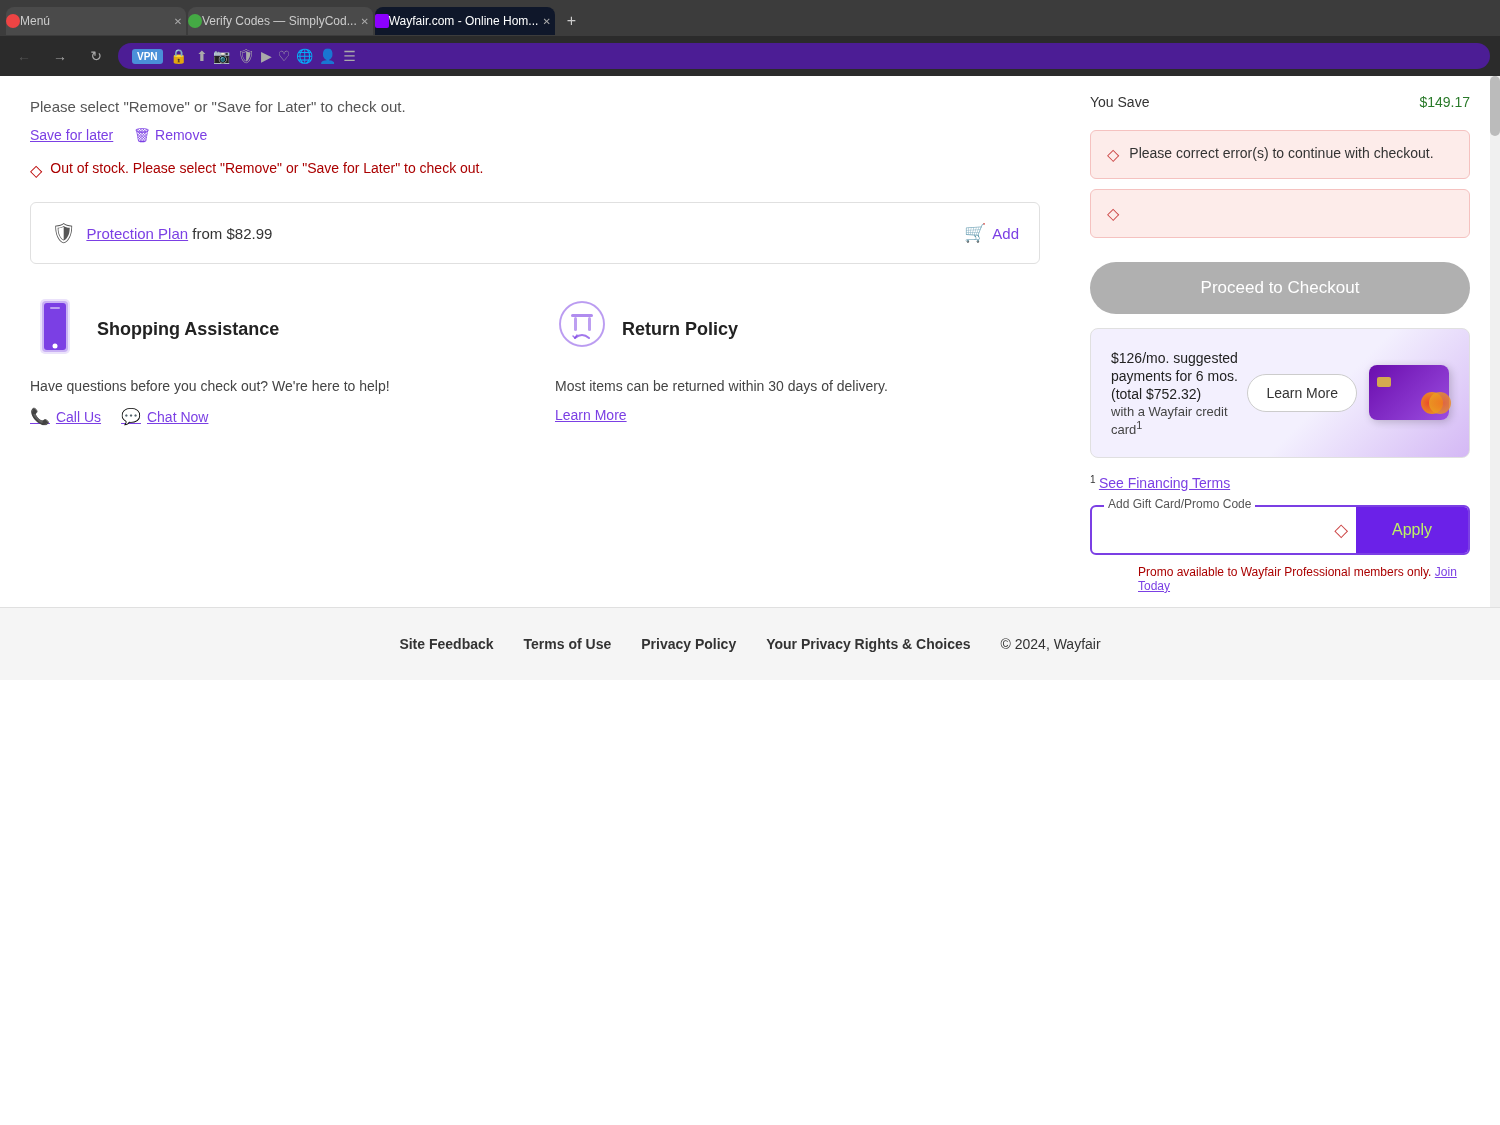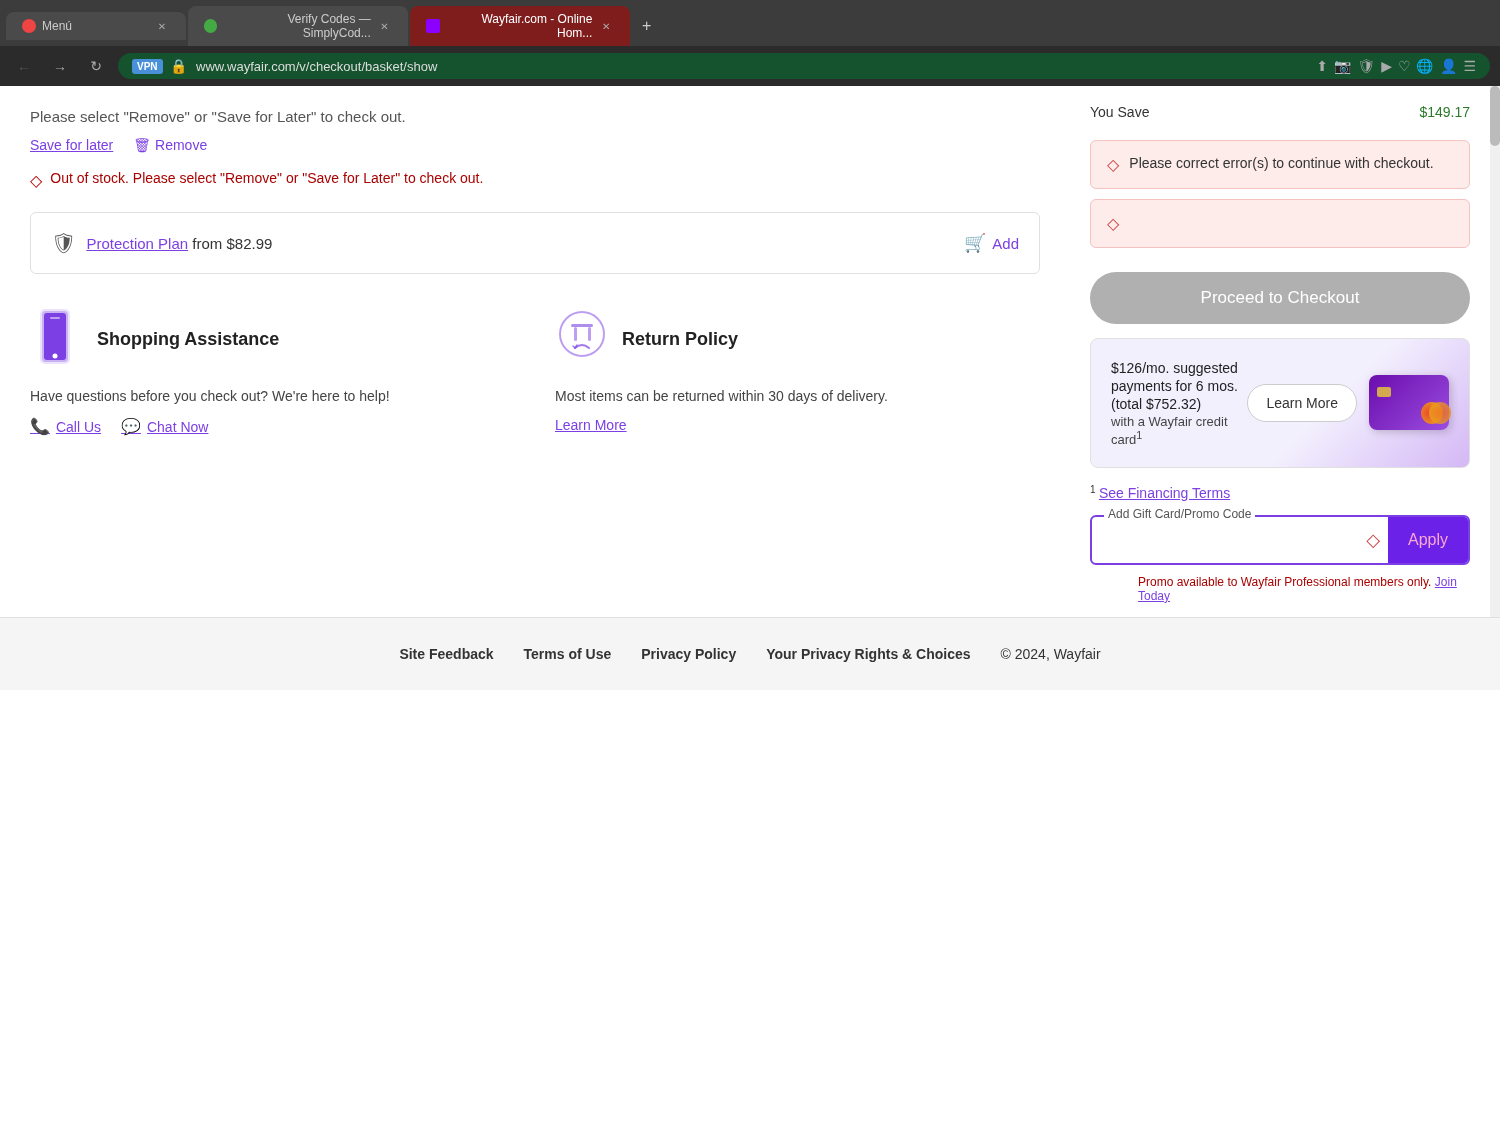--- a/index.html
+++ b/index.html
@@ -13,34 +13,33 @@
     .tab-bar {
       display: flex;
       align-items: center;
       background: #3c3c3c;
       padding: 6px 0 0 6px;
       gap: 2px;
     }
     .tab {
       display: flex;
       align-items: center;
-      gap: 6px;
-      padding: 6px 16px;
+      padding: 6px 0;
       border-radius: 8px 8px 0 0;
       font-size: 12px;
       color: #ccc;
       background: #4a4a4a;
       cursor: pointer;
       min-width: 180px;
       max-width: 220px;
       position: relative;
       text-align: right;
     }
     .tab.active {
-      background: #7f1d1d;
+      background: #0f172a;
       color: #fff;
     }
     .tab-favicon { width: 14px; height: 14px; border-radius: 50%; }
     .tab-favicon.red { background: #e44; }
     .tab-favicon.green { background: #4a4; }
     .tab-favicon.wayfair { background: #8b00ff; border-radius: 2px; }
     .tab-close {
       margin-left: auto;
       width: 16px; height: 16px;
       border-radius: 50%;
@@ -60,21 +59,21 @@
     }
     .nav-btn {
       width: 28px; height: 28px;
       border-radius: 50%;
       display: flex; align-items: center; justify-content: center;
       color: #aaa; font-size: 14px; cursor: pointer;
     }
     .nav-btn.disabled { color: #555; cursor: default; }
     .url-bar {
       flex: 1;
-      background: #14532d;
+      background: #4c1d95;
       border-radius: 20px;
       padding: 5px 14px;
       display: flex;
       align-items: center;
       gap: 8px;
     }
     .url-text { color: #ddd; font-size: 13px; flex: 1; }
     .url-icons { display: flex; gap: 6px; color: #aaa; font-size: 14px; }
 
     
@@ -396,24 +395,24 @@
       background: transparent;
     }
     .promo-clear {
       color: #c44;
       font-size: 18px;
       padding: 0 8px;
       cursor: pointer;
     }
     .promo-apply {
       background: #6b21e8;
-      color: #f9a8d4;
+      color: #bef264;
       border: none;
       border-radius: 0 4px 4px 0;
-      padding: 14px 20px;
+      padding: 14px 36px;
       font-size: 16px;
       cursor: pointer;
       font-weight: 500;
     }
     .promo-note {
       font-size: 12px;
       color: #a00;
       margin-bottom: 4px;
       margin-left: 48px;
     }
@@ -473,21 +472,20 @@
       <div class="tab-new">+</div>
     </div>
 
     <div class="address-bar">
       <div class="nav-btn disabled">←</div>
       <div class="nav-btn">→</div>
       <div class="nav-btn">↻</div>
       <div class="url-bar">
         <span style="background:#4a90d9;color:#fff;font-size:10px;font-weight:700;padding:2px 5px;border-radius:3px;">VPN</span>
         <span style="color:#aaa;">🔒</span>
-        <span class="url-text">www.wayfair.com/v/checkout/basket/show</span>
         <div class="url-icons">
           <span>⬆</span>
           <span>📷</span>
           <span>🛡</span>
           <span>▶</span>
           <span>♡</span>
           <span>🌐</span>
           <span>👤</span>
           <span>☰</span>
         </div>

